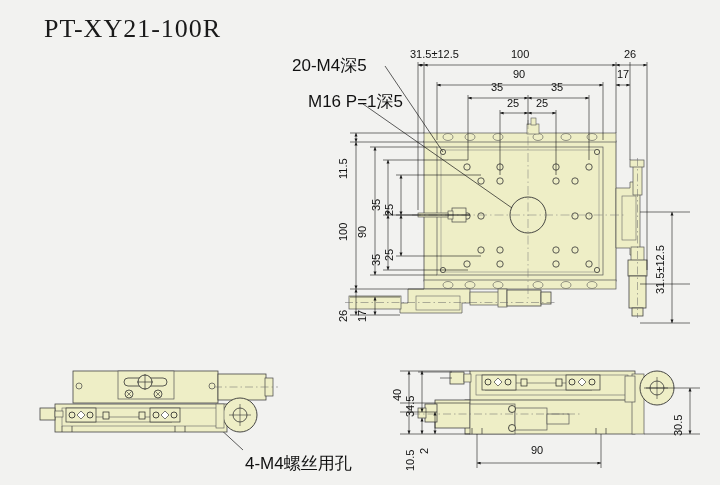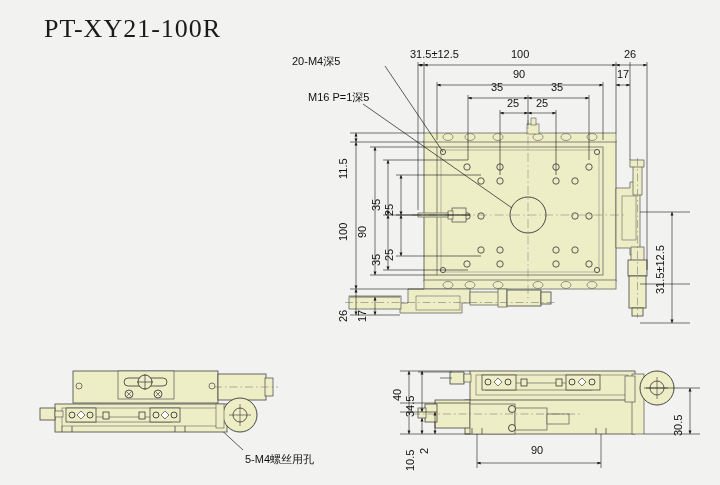--- a/index.html
+++ b/index.html
@@ -40,21 +40,21 @@
     white-space: nowrap;
     line-height: 1;
   }
   .lbl.vert {
     transform-origin: left bottom;
     transform: rotate(-90deg);
   }
   .note {
     position: absolute;
     font-family: "Liberation Sans", sans-serif;
-    font-size: 11px;
+    font-size: 17px;
     color: #111;
     white-space: nowrap;
   }
 </style>
 </head>
 <body>
 
 <div id="page">
 
   <div class="title-text">PT-XY21-100R</div>
@@ -377,21 +377,21 @@
       <line x1="690" y1="388" x2="690" y2="434" marker-start="url(#arrTail)" marker-end="url(#arrHead)"></line>
 
       <line x1="477" y1="434" x2="477" y2="468"></line>
       <line x1="601" y1="434" x2="601" y2="468"></line>
       <line x1="477" y1="463" x2="601" y2="463" marker-start="url(#arrTail)" marker-end="url(#arrHead)"></line>
     </g>
   </svg>
 
   <div class="note" style="left:292px; top:54px;">20-M4深5</div>
   <div class="note" style="left:308px; top:90px;">M16 P=1深5</div>
-  <div class="note" style="left:245px; top:452px;">5-M4螺丝用孔</div>
+  <div class="note" style="left:245px; top:452px;">4-M4螺丝用孔</div>
 
   <div class="lbl" style="left:410px; top:49px;">31.5±12.5</div>
   <div class="lbl" style="left:511px; top:49px;">100</div>
   <div class="lbl" style="left:624px; top:49px;">26</div>
   <div class="lbl" style="left:513px; top:69px;">90</div>
   <div class="lbl" style="left:617px; top:69px;">17</div>
   <div class="lbl" style="left:491px; top:82px;">35</div>
   <div class="lbl" style="left:551px; top:82px;">35</div>
   <div class="lbl" style="left:507px; top:98px;">25</div>
   <div class="lbl" style="left:536px; top:98px;">25</div>

